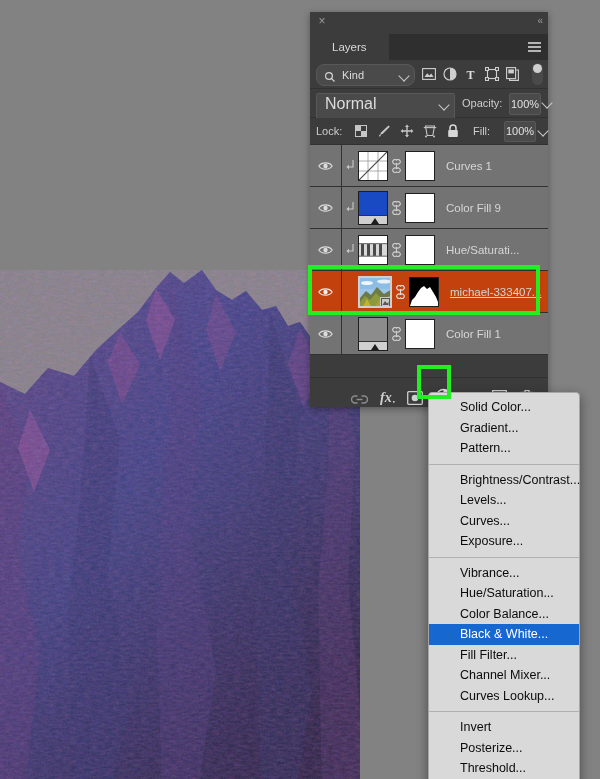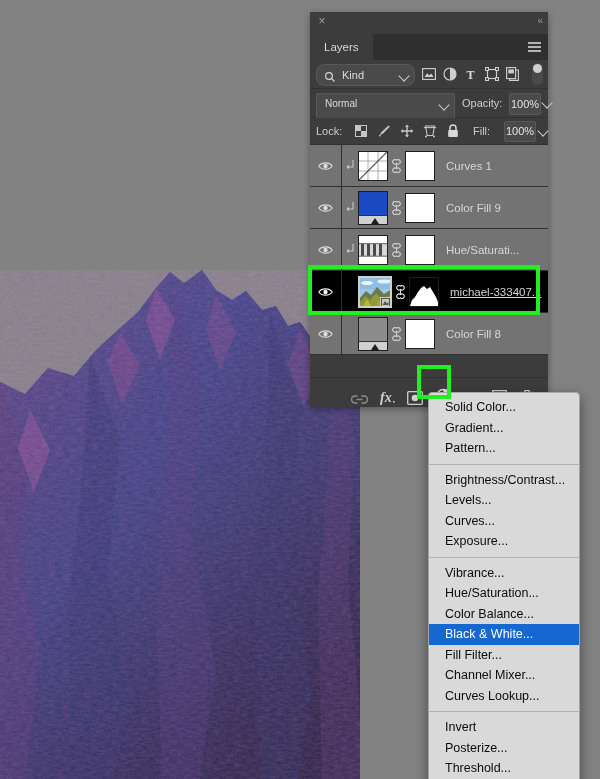--- a/index.html
+++ b/index.html
@@ -39,21 +39,21 @@
     color:#9a9a9a;font-size:12px;line-height:12px;text-align:center;cursor:pointer;
   }
   .panel-collapse{
     position:absolute;right:6px;top:3px;color:#9a9a9a;font-size:10px;
     letter-spacing:-1px;cursor:pointer;
   }
   .tabs-row{
     height:26px;background:#2f2f2f;position:relative;
   }
   .tab{
-    position:absolute;left:0;top:0;height:26px;padding:0 14px;
+    position:absolute;left:0;top:0;height:26px;padding:0 22px;
     background:#3c3c3c;color:#d8d8d8;font-size:11.5px;
     line-height:26px;cursor:pointer;
   }
   .panel-menu-btn{
     position:absolute;right:7px;top:8px;width:13px;height:10px;cursor:pointer;
   }
   .panel-menu-btn i{display:block;height:1.6px;background:#b4b4b4;margin-bottom:2.4px;}
 
   .ctrl-row{
     background:#3c3c3c;position:relative;
@@ -79,21 +79,21 @@
   }
   .toggle-pill::after{
     content:"";position:absolute;left:1px;top:1px;width:9px;height:9px;
     border-radius:50%;background:#cfcfcf;
   }
 
   .row-blend{height:28px;border-bottom:1px solid #313131;}
   .blend-select{
     position:absolute;left:6px;top:4px;width:139px;height:31px;
     background:#4a4a4a;border:1px solid #585858;border-radius:2px;
-    color:#dcdcdc;font-size:10px;line-height:20px;padding-left:8px;
+    color:#dcdcdc;font-size:16px;line-height:20px;padding-left:8px;
     box-sizing:border-box;cursor:pointer;
   }
   .op-label{position:absolute;left:152px;top:8px;font-size:11px;color:#cdcdcd;}
   .op-field{
     position:absolute;left:199px;top:4px;width:30px;height:20px;
     background:#4a4a4a;border:1px solid #585858;border-radius:2px;
     color:#e2e2e2;font-size:11px;line-height:20px;text-align:center;cursor:text;
   }
   .op-chev{position:absolute;left:230px;top:4px;width:14px;height:20px;cursor:pointer;}
   .op-chev .chev{right:3px;top:6px;}
@@ -110,21 +110,21 @@
   }
   .fill-chev{position:absolute;left:226px;top:3px;width:14px;height:19px;cursor:pointer;}
   .fill-chev .chev{right:3px;top:6px;}
 
   
   #layer-list{background:#3c3c3c;}
   .layer-row{
     position:relative;height:41px;border-bottom:1px solid #313131;
     background:#737373;display:flex;align-items:center;cursor:pointer;
   }
-  .layer-row.selected{background:#000000;}
+  .layer-row.selected{background:#c2410c;}
   .eye-cell{width:31px;height:41px;display:flex;align-items:center;justify-content:center;
     border-right:1px solid #313131;cursor:pointer;}
   .clip-mark{width:16px;text-align:center;color:#c0c0c0;font-size:11px;}
   .thumb-wrap{display:flex;align-items:center;}
   .thumb{
     width:30px;height:30px;background:#fff;border:1px solid #1e1e1e;
     box-sizing:border-box;position:relative;overflow:hidden;cursor:pointer;
   }
   .thumb.photo{width:34px;height:32px;border:2px solid #cfcfcf;}
   .link-icon{width:17px;display:flex;align-items:center;justify-content:center;cursor:pointer;}
@@ -154,21 +154,21 @@
   
   #adjust-menu{
     position:absolute;left:428px;top:392px;width:150px;
     background:#d9d9d9;
     border:1px solid #a6a6a6;border-radius:4px;
     box-shadow:0 4px 12px rgba(0,0,0,.45);
     padding:4px 0 4px 0;
     font-size:12.5px;color:#0b0b0b;
   }
   .mi{
-    height:20.5px;line-height:20.5px;padding-left:16px;white-space:nowrap;cursor:pointer;
+    height:20.5px;line-height:20.5px;padding-left:31px;white-space:nowrap;cursor:pointer;
   }
   .mi.sel{background:#1668d0;color:#ffffff;}
   .msep{height:1px;background:#b0b0b0;margin:5px 0 5px 0;}
 </style>
 </head>
 <body>
 
 <div id="canvas-area">
   <div id="mountain-photo">
     <svg class="mt-layer" viewBox="0 0 390 640" preserveAspectRatio="none">
@@ -507,21 +507,21 @@
         </div>
         <div class="link-icon">
           <svg width="11" height="14" viewBox="0 0 11 14">
               <path d="M5.5 4.4 A2.2 2.2 0 1 1 5.5 1.2 A2.2 2.2 0 1 1 5.5 4.4 Z" fill="none" stroke="#cfcfcf" stroke-width="1.1"></path>
               <path d="M5.5 12.8 A2.2 2.2 0 1 1 5.5 9.6 A2.2 2.2 0 1 1 5.5 12.8 Z" fill="none" stroke="#cfcfcf" stroke-width="1.1"></path>
               <line x1="5.5" y1="4.6" x2="5.5" y2="9.4" stroke="#cfcfcf" stroke-width="1.1"></line>
             </svg>
         </div>
         <div class="mask-thumb" style="background:#ffffff"></div>
       </div>
-      <div class="layer-name">Color Fill 8</div>
+      <div class="layer-name">Color Fill 1</div>
     </div>
 
     <div class="list-filler"></div>
   </div>
 
   <div class="panel-bottom">
     <div class="bt">
       <svg width="17" height="11" viewBox="0 0 17 11">
           <path d="M6.5 2 L4 2 A3.5 3.5 0 0 0 4 9 L6.5 9" fill="none" stroke="#8c8c8c" stroke-width="1.4"></path>
           <path d="M10.5 2 L13 2 A3.5 3.5 0 0 1 13 9 L10.5 9" fill="none" stroke="#8c8c8c" stroke-width="1.4"></path>

